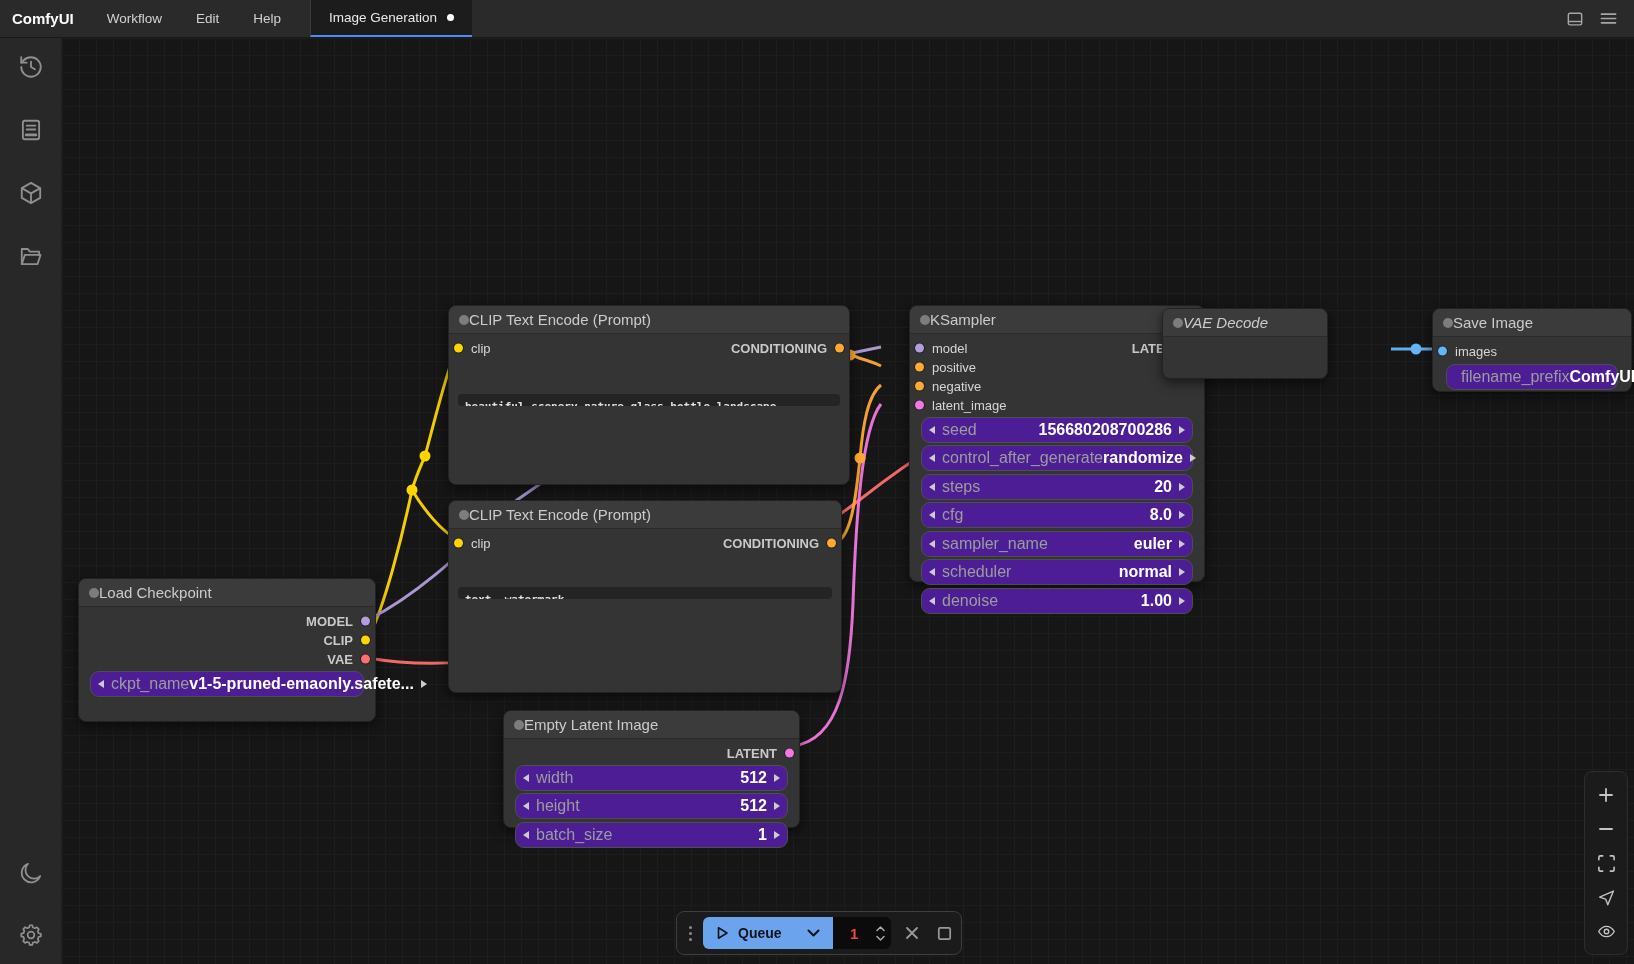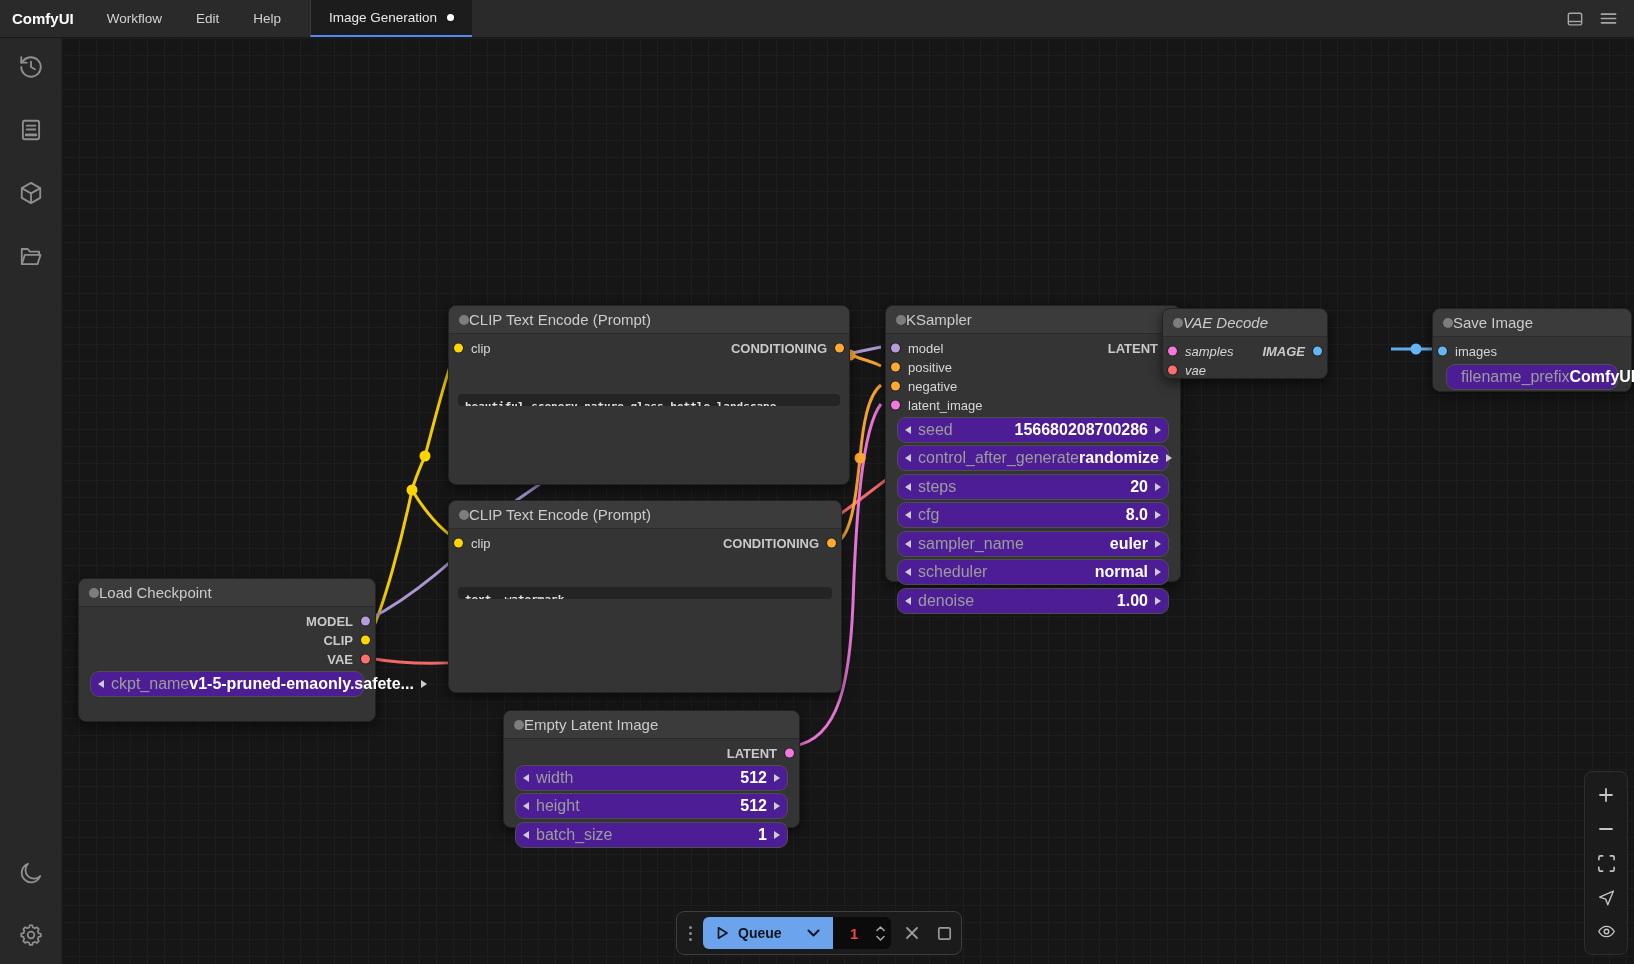--- a/index.html
+++ b/index.html
@@ -43,21 +43,21 @@
 .widget .wvalue{color:#fff;font-weight:bold;margin-right:7px;white-space:nowrap;}
 .arr-l{width:0;height:0;border-top:4px solid transparent;border-bottom:4px solid transparent;border-right:6px solid #ccc;}
 .arr-r{width:0;height:0;border-top:4px solid transparent;border-bottom:4px solid transparent;border-left:6px solid #ccc;}
 .prompt{position:absolute;left:9px;right:9px;bottom:9px;background:#242424;border-radius:4px;padding:6px 7px;font-family:"DejaVu Sans Mono",monospace;font-size:11px;font-weight:bold;color:#e0e0e0;line-height:1.35;overflow:hidden;}
 
 #node-load-checkpoint{left:16px;top:540px;width:298px;height:144px;}
 #node-clip-positive{left:386px;top:267px;width:402px;height:180px;}
 #node-clip-positive .prompt{top:60px;}
 #node-clip-negative{left:386px;top:462px;width:394px;height:193px;}
 #node-clip-negative .prompt{top:58px;}
-#node-ksampler{left:823px;top:267px;width:296px;height:277px;}
+#node-ksampler{left:847px;top:267px;width:296px;height:277px;}
 #node-vae-decode{left:1100px;top:270px;width:166px;height:71px;font-style:italic;}
 #node-save-image{left:1370px;top:270px;width:200px;height:84px;}
 #node-save-image .widget{margin:4px 13px;}
 #node-empty-latent{left:441px;top:672px;width:297px;height:118px;}
 .wblock .widget{margin:2.5px 11px;height:17px;}
 
 
 .queue-panel{position:absolute;left:614px;top:873px;width:286px;height:44px;background:#1b1b1b;border:1px solid #3e3e3e;border-radius:8px;display:flex;align-items:center;padding:0 10px;gap:9px;z-index:30;}
 .qhandle{display:flex;flex-direction:column;gap:3px;cursor:grab;padding:0 2px;}
 .qhandle i{width:3px;height:3px;border-radius:50%;background:#8a8a8a;display:block;}
@@ -323,38 +323,20 @@
           <span class="arr-r"></span>
         </div>
     </div>
   </div>
 
   <div class="node" id="node-vae-decode">
     <div class="ntitle">
       <span class="ndot"></span>
       <span>VAE Decode</span>
     </div>
-    <div class="nbody">
-      <div class="row">
-        <div class="slot in">
-            <span class="pdot c-latent"></span>
-            <span>samples</span>
-          </div>
-        <div class="slot out">
-            <span>IMAGE</span>
-            <span class="pdot c-image"></span>
-          </div>
-      </div>
-      <div class="row">
-          <div class="slot in">
-            <span class="pdot c-vae"></span>
-            <span>vae</span>
-          </div>
-        </div>
-    </div>
   </div>
 
   <div class="node" id="node-save-image">
     <div class="ntitle">
       <span class="ndot"></span>
       <span>Save Image</span>
     </div>
     <div class="nbody">
       <div class="row">
           <div class="slot in">

